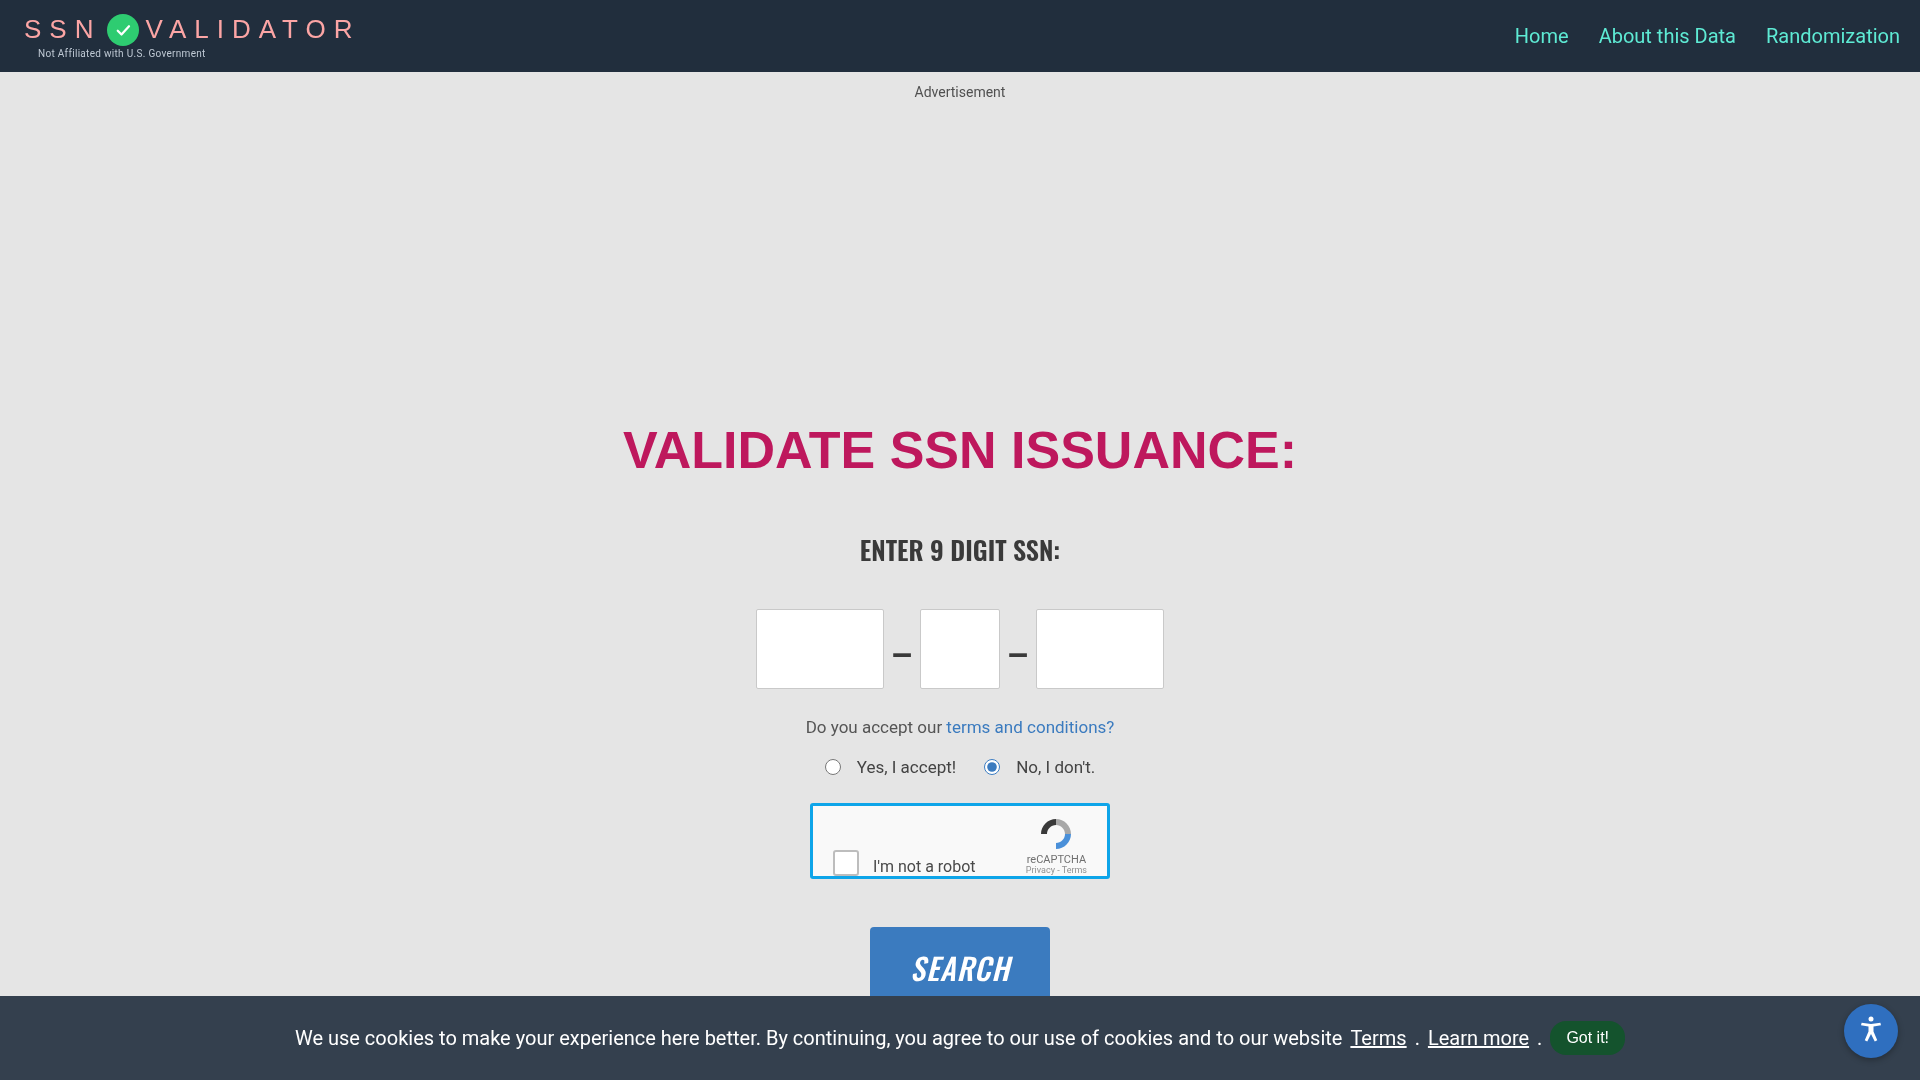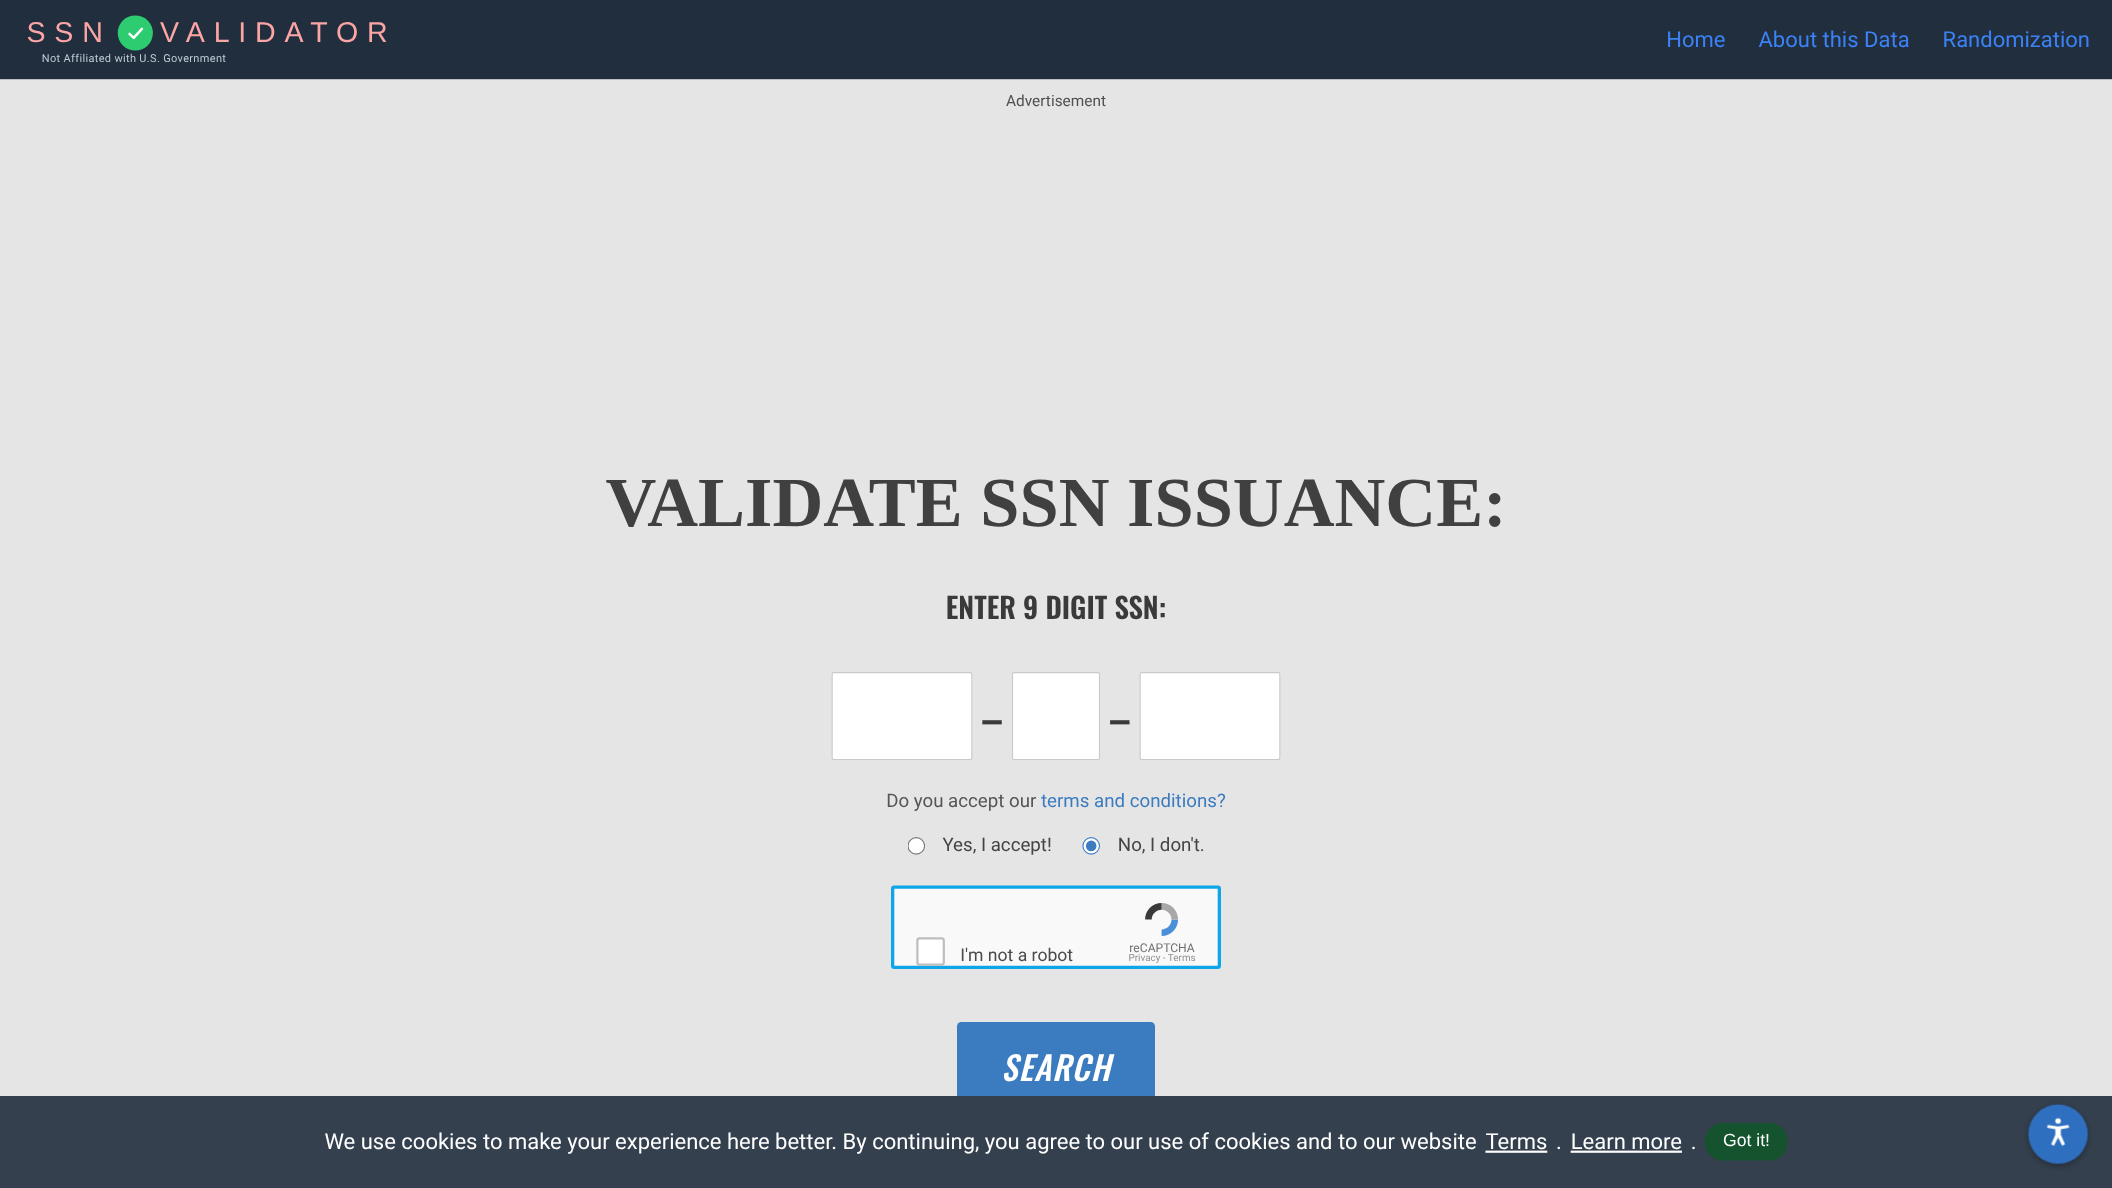--- a/index.html
+++ b/index.html
@@ -34,52 +34,52 @@
   .logo-check svg { width: 18px; height: 18px; }
   .logo-sub {
     color: #bfc9d4;
     font-size: 10px;
     letter-spacing: 0.3px;
     margin-top: 2px;
     margin-left: 14px;
   }
   .nav { display: flex; gap: 30px; }
   .nav a {
-    color: #3b82f6;
+    color: #5eead4;
     text-decoration: none;
     font-size: 20px;
   }
 
   
   .ad-row {
     text-align: center;
     font-size: 14px;
     color: #505050;
     padding-top: 12px;
   }
 
   
   .main {
     text-align: center;
     padding-top: 320px;
   }
   .main-title {
-    font-family: Liberation Serif, serif;
+    font-family: Liberation Sans, sans-serif;
     font-weight: 700;
-    font-size: 64px;
+    font-size: 52px;
     letter-spacing: 0px;
-    color: #404040;
+    color: #be185d;
     font-stretch: condensed;
   }
   .subtitle {
     font-family: "Oswald", "Arial Narrow", Arial, sans-serif;
     font-weight: 600;
     font-size: 26px;
     color: #3a3a3a;
-    margin-top: 38px;
+    margin-top: 50px;
     letter-spacing: 0px;
     font-stretch: condensed;
   }
   .ssn-row {
     display: flex;
     justify-content: center;
     align-items: center;
     gap: 8px;
     margin-top: 40px;
   }

